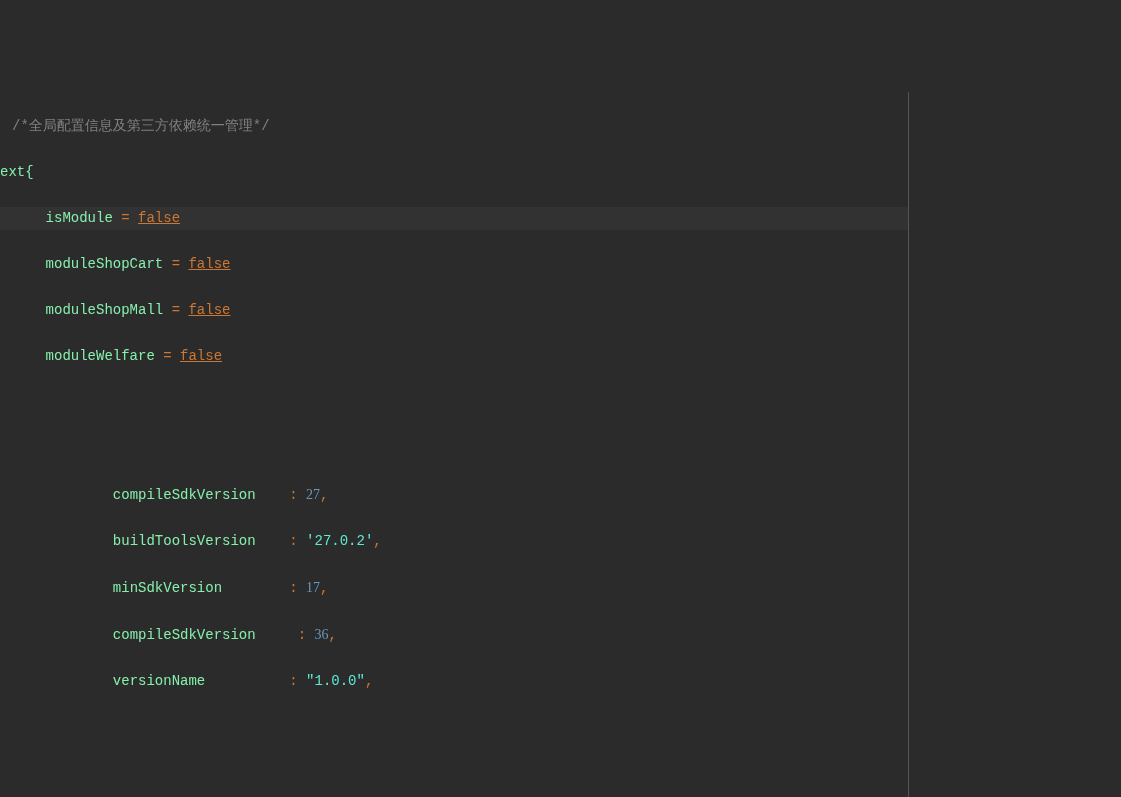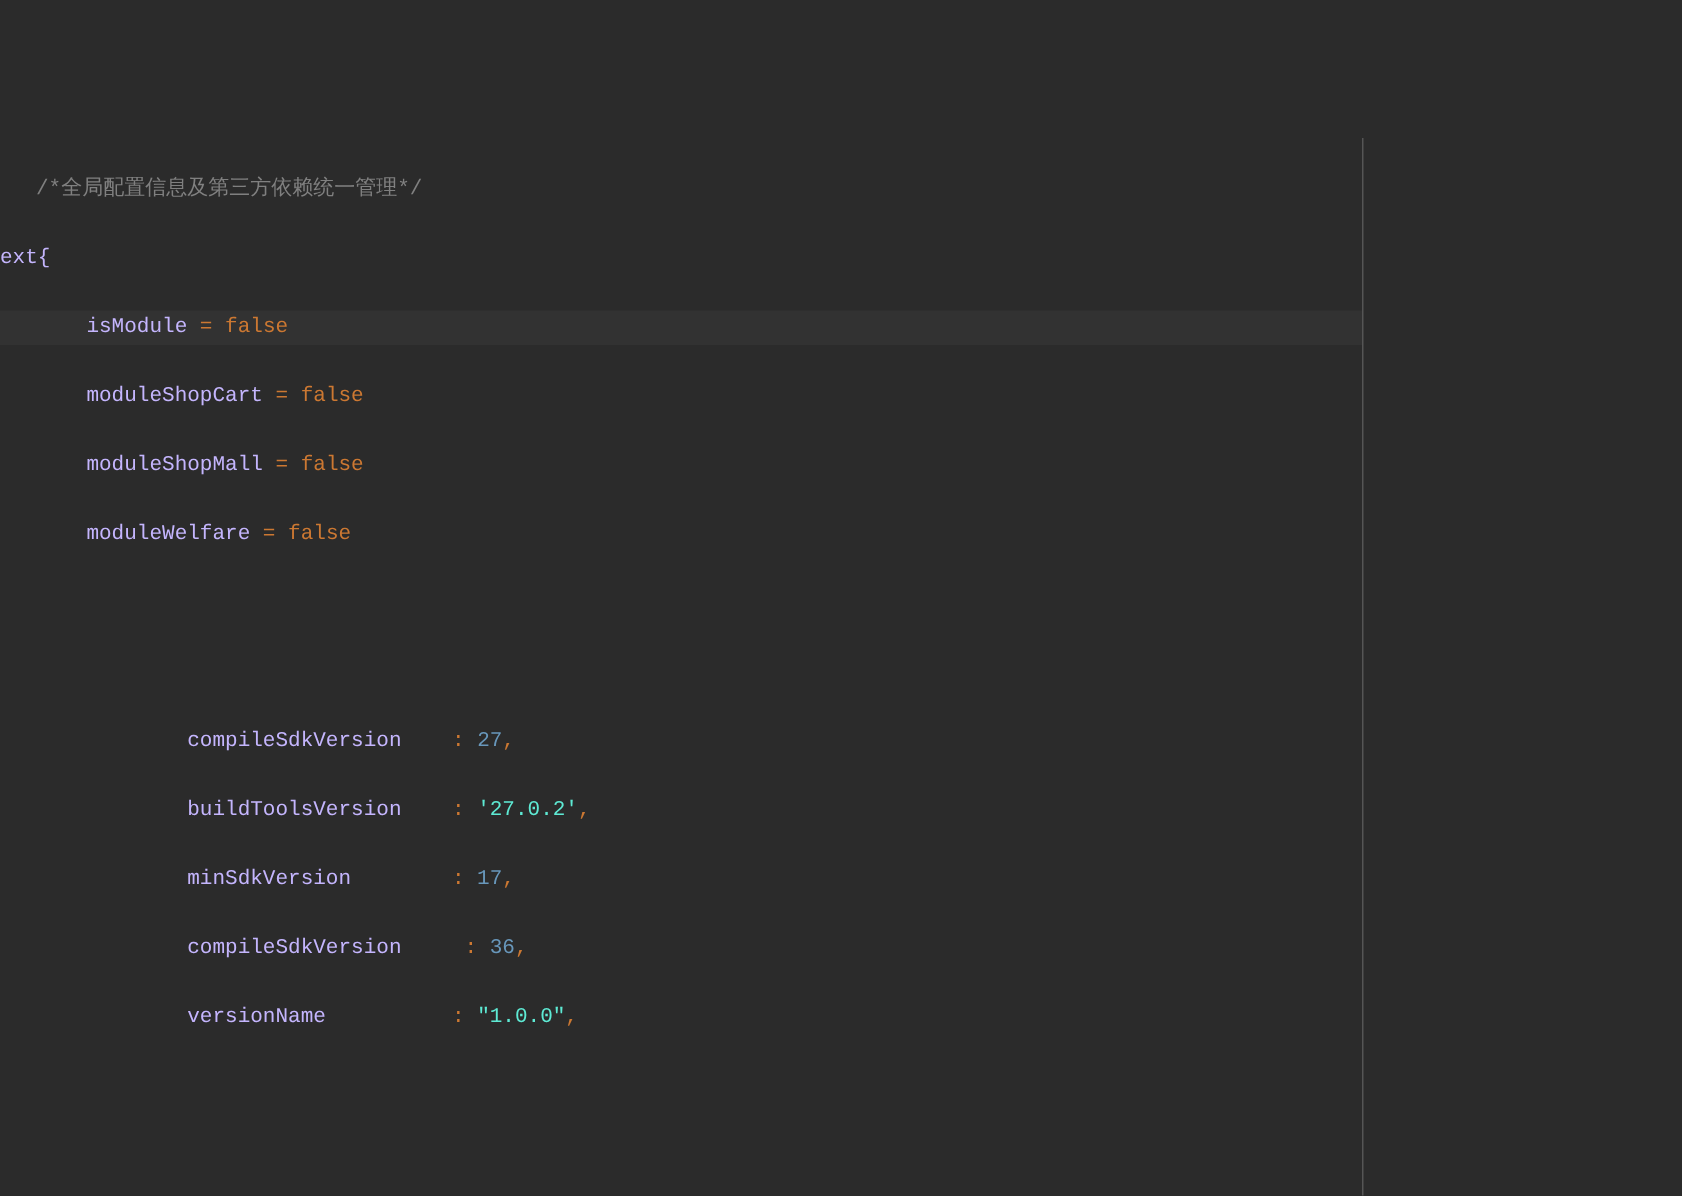--- a/index.html
+++ b/index.html
@@ -8,27 +8,27 @@
     font-family:"Consolas","Courier New",monospace;
     font-size:14px;
     line-height:23px;
     color:#a9b7c6;
     width:1121px;
     height:797px;
     overflow:hidden;
     white-space:pre;
   }
   .editor { padding:0; border-right:1px solid #555; width:909px; min-height:797px;}
-  .line { padding-left:24px;}
+  .line { padding-left:12px;}
   .line.highlight { background:#323232; width:100%;}
   .comment  { color:#808080; }
-  .ident    { color:#c4b5fd;text-align:center; }
+  .ident    { color:#86efac;text-align:center; }
   .op       { color:#cc7832; }
-  .kw       { color:#cc7832; }
-  .num      { color:#6897bb; }
+  .kw       { color:#cc7832;text-decoration:underline; }
+  .num      { color:#6897bb;font-family:Liberation Serif, serif; }
   .str      { color:#5eead4; }
 </style>
 </head>
 <body>
 
 
 
 <div class="editor">
 <div class="line"><span class="comment">/*全局配置信息及第三方依赖统一管理*/</span></div>
 <div class="line" style="padding-left:0"><span class="ident">ext{</span></div>

